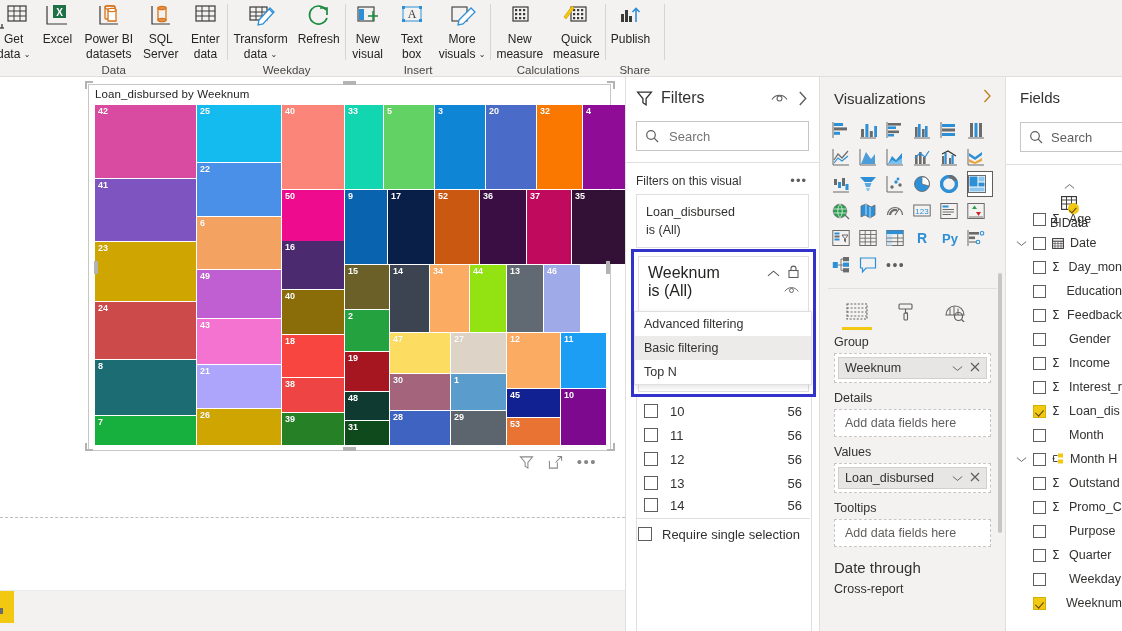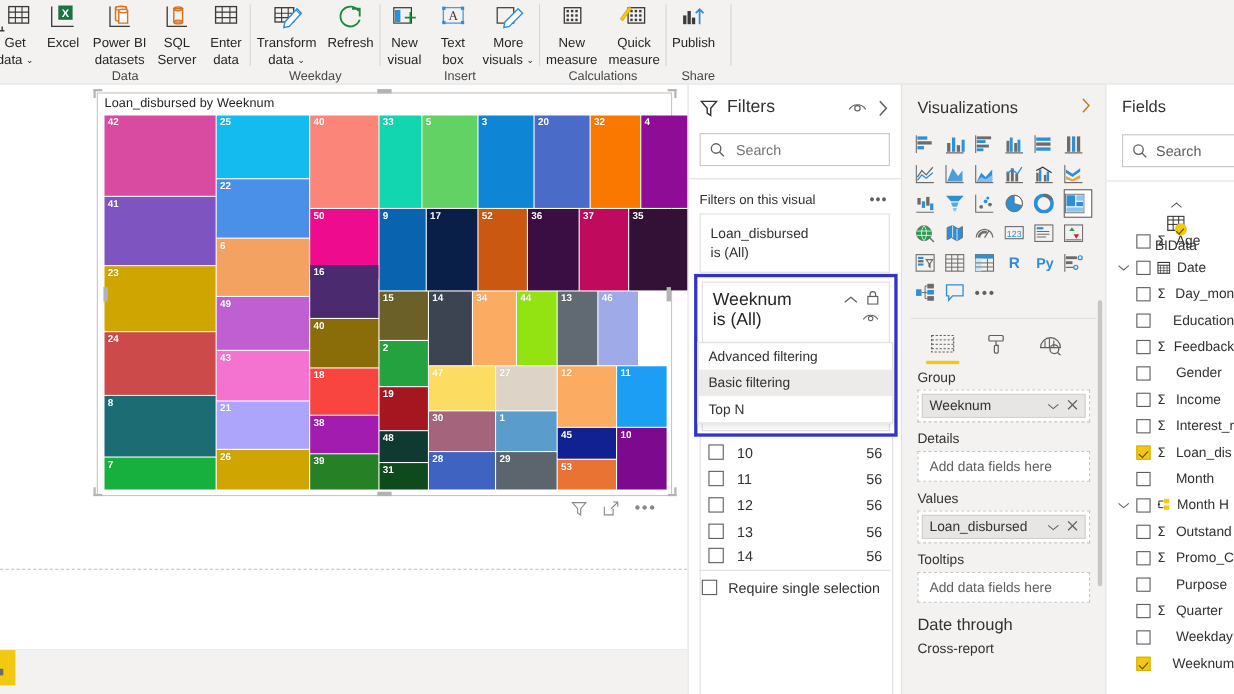--- a/index.html
+++ b/index.html
@@ -499,21 +499,21 @@
           </div>
           <div class="tile" style="left: 187px; top: 136px; width: 62px; height: 48px; background: rgb(75, 42, 112);">
             <span>16</span>
           </div>
           <div class="tile" style="left: 187px; top: 185px; width: 62px; height: 44px; background: rgb(138, 109, 8);">
             <span>40</span>
           </div>
           <div class="tile" style="left: 187px; top: 230px; width: 62px; height: 42px; background: rgb(248, 69, 63);">
             <span>18</span>
           </div>
-          <div class="tile" style="left: 187px; top: 273px; width: 62px; height: 34px; background: #a21caf;">
+          <div class="tile" style="left: 187px; top: 273px; width: 62px; height: 34px; background: #ef4444;">
             <span>38</span>
           </div>
           <div class="tile" style="left: 187px; top: 308px; width: 62px; height: 32px; background: rgb(38, 128, 38);">
             <span>39</span>
           </div>
           <div class="tile" style="left: 250px; top: 85px; width: 42px; height: 74px; background: rgb(10, 99, 174);">
             <span>9</span>
           </div>
           <div class="tile" style="left: 293px; top: 85px; width: 46px; height: 74px; background: rgb(10, 31, 71);">
             <span>17</span>

